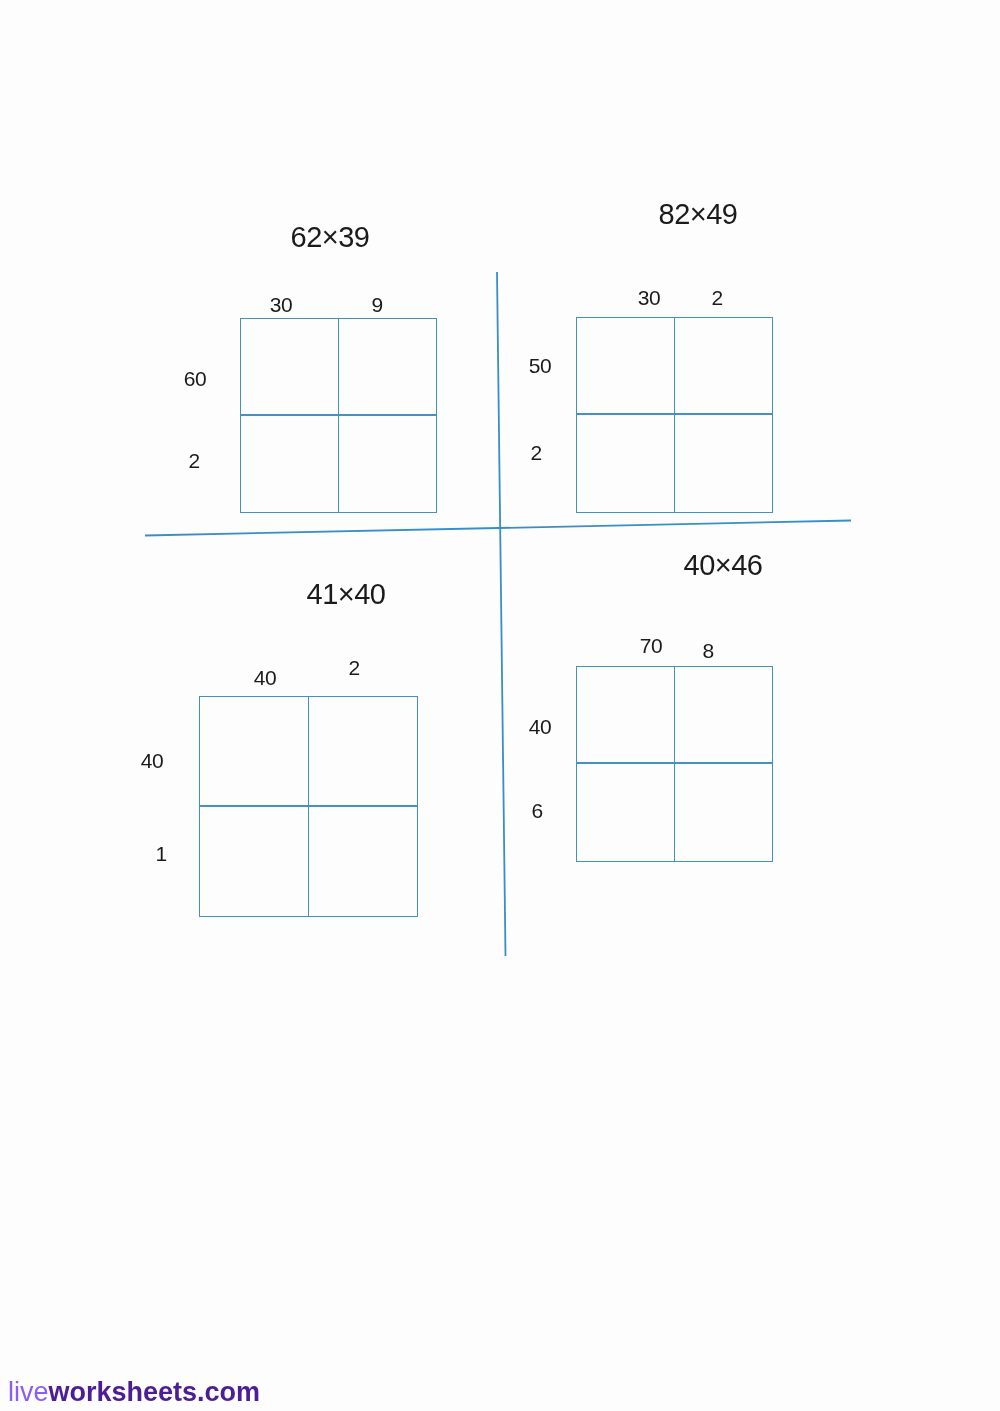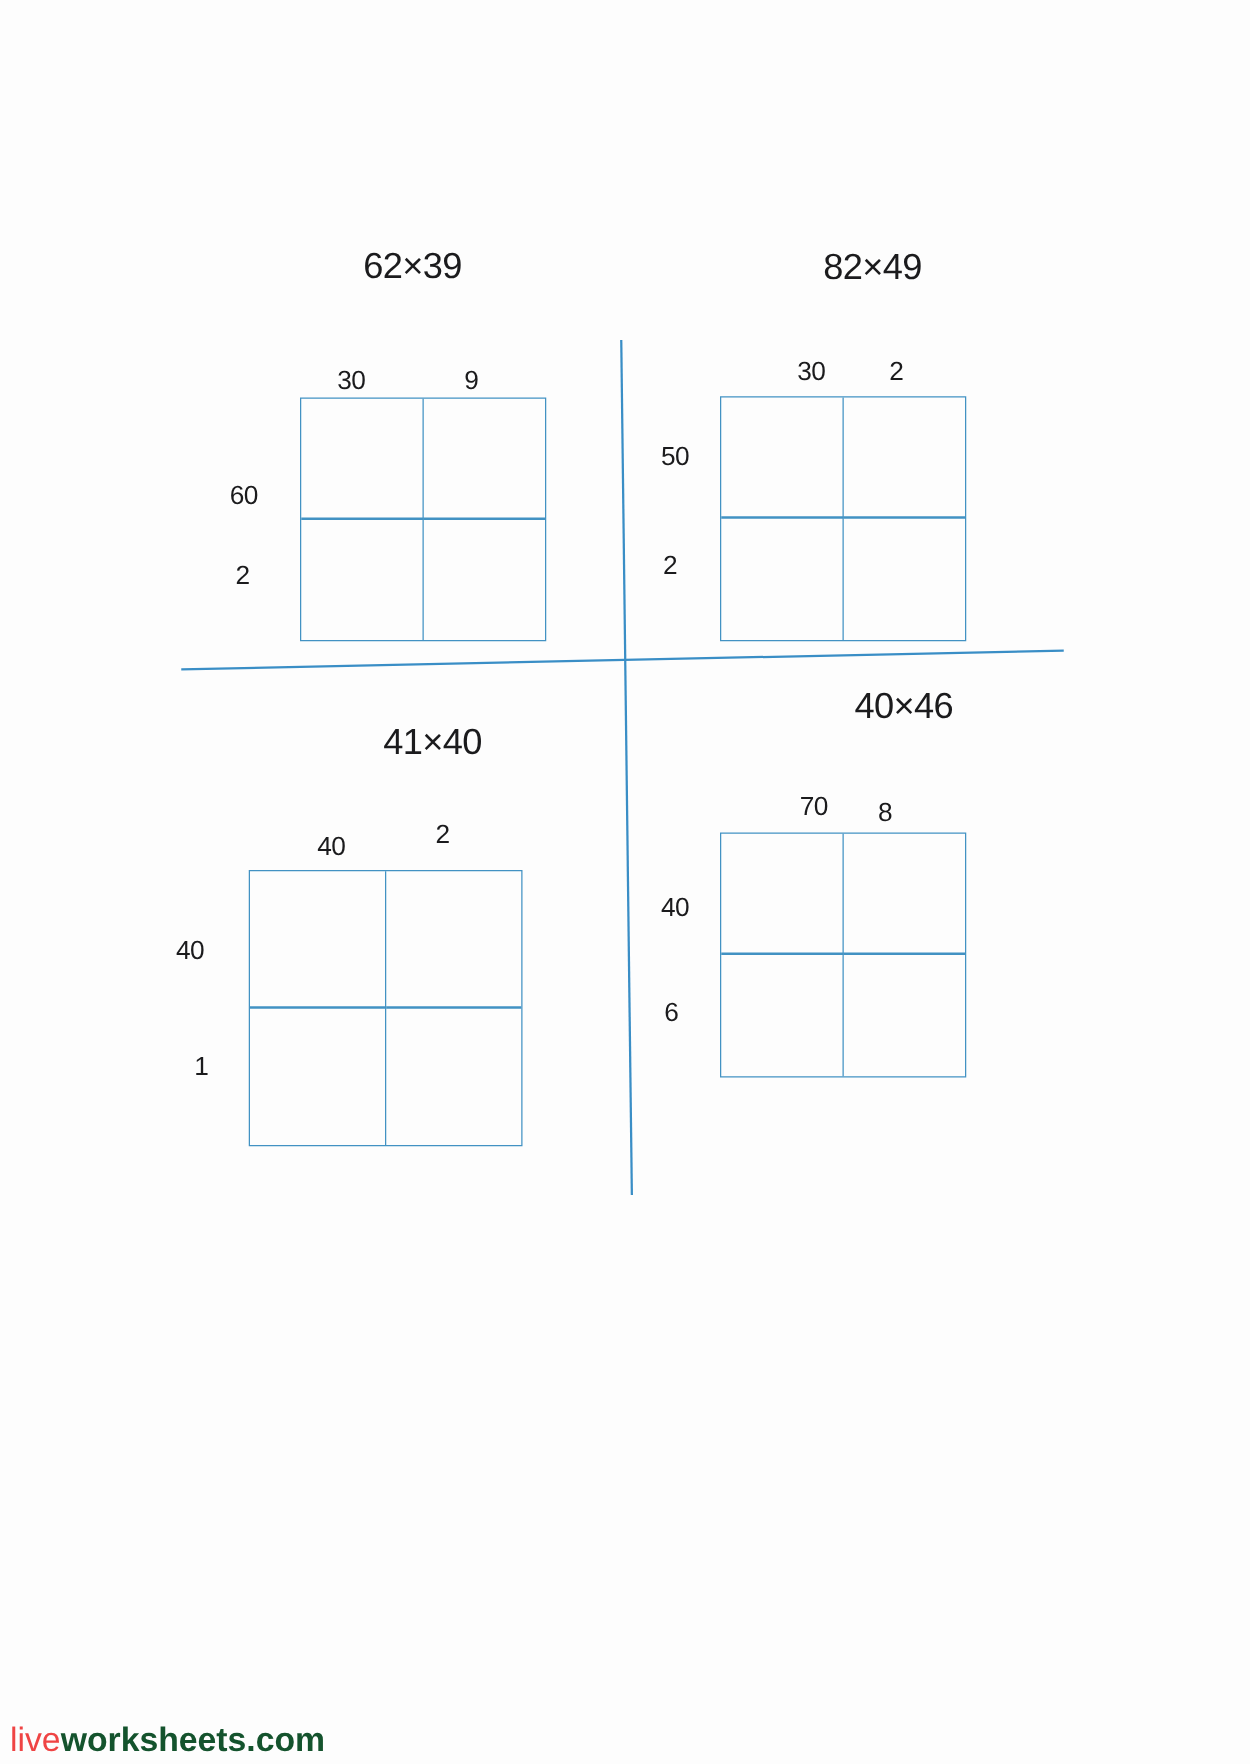--- a/index.html
+++ b/index.html
@@ -31,25 +31,25 @@
     border:1.5px solid var(--blue);
     display:grid;grid-template-columns:1fr 1fr;grid-template-rows:1fr 1fr;
     background:transparent;
   }
   .cell{box-sizing:border-box;}
   .c-tl{border-right:1.5px solid var(--blue);border-bottom:2px solid var(--blue);}
   .c-tr{border-bottom:2px solid var(--blue);}
   .c-bl{border-right:1.5px solid var(--blue);}
 
   
-  .p1 .problem-title{left:250px;top:196px;}
+  .p1 .problem-title{left:250px;top:220px;}
   .p1 .grid{left:240px;top:318px;width:197px;height:195px;}
   .p1 .t0{left:241px;top:288px;}
   .p1 .t1{left:337px;top:288px;}
-  .p1 .s0{left:155px;top:380px;text-align:center;}
+  .p1 .s0{left:155px;top:362px;text-align:center;}
   .p1 .s1{left:154px;top:444px;}
 
   
   .p2 .problem-title{left:618px;top:197px;}
   .p2 .grid{left:576px;top:317px;width:197px;height:196px;}
   .p2 .t0{left:609px;top:281px;}
   .p2 .t1{left:677px;top:281px;}
   .p2 .s0{left:500px;top:349px;}
   .p2 .s1{left:496px;top:436px;}
 
@@ -68,22 +68,22 @@
   .p4 .t1{left:668px;top:634px;}
   .p4 .s0{left:500px;top:710px;}
   .p4 .s1{left:497px;top:794px;}
 
   .dividers{position:absolute;left:0;top:0;width:1000px;height:1411px;pointer-events:none;}
 
   .brand{
     position:absolute;left:8px;top:1377px;
     font-size:27px;line-height:30px;white-space:nowrap;
   }
-  .brand-light{color:#ef4444;font-weight:300;}
-  .brand-bold{color:#14532d;font-weight:700;}
+  .brand-light{color:#8b5cf6;font-weight:300;}
+  .brand-bold{color:#4c1d95;font-weight:700;}
 </style>
 </head>
 <body>
 
 <div>
 
   <svg class="dividers" viewBox="0 0 1000 1411" xmlns="http://www.w3.org/2000/svg">
     <line x1="145" y1="535.5" x2="851" y2="520.5" stroke="#3a8ec6" stroke-width="1.8"></line>
     <line x1="497" y1="272" x2="505.5" y2="956" stroke="#3a8ec6" stroke-width="1.8"></line>
   </svg>

